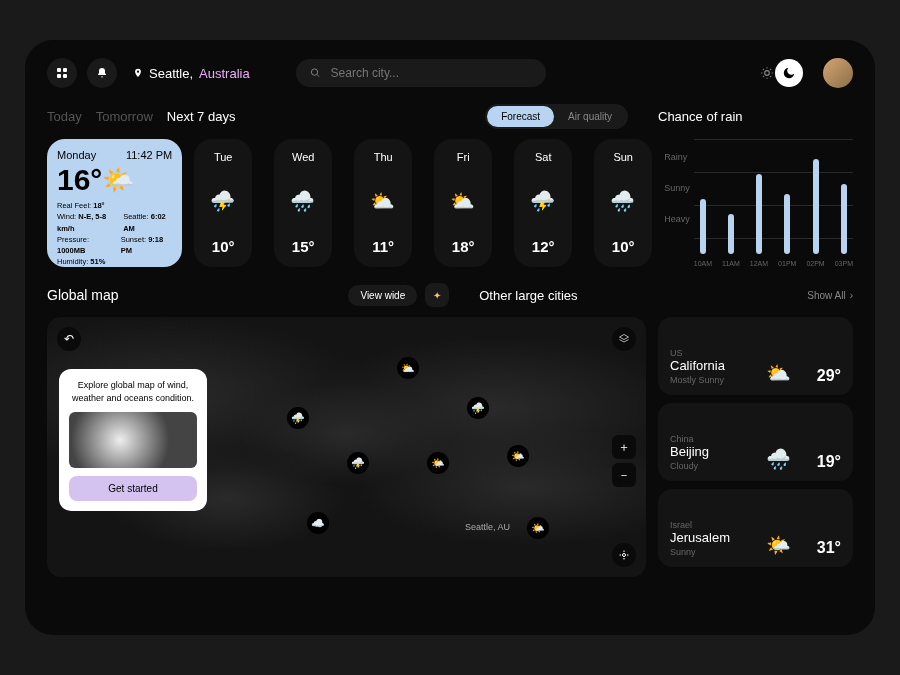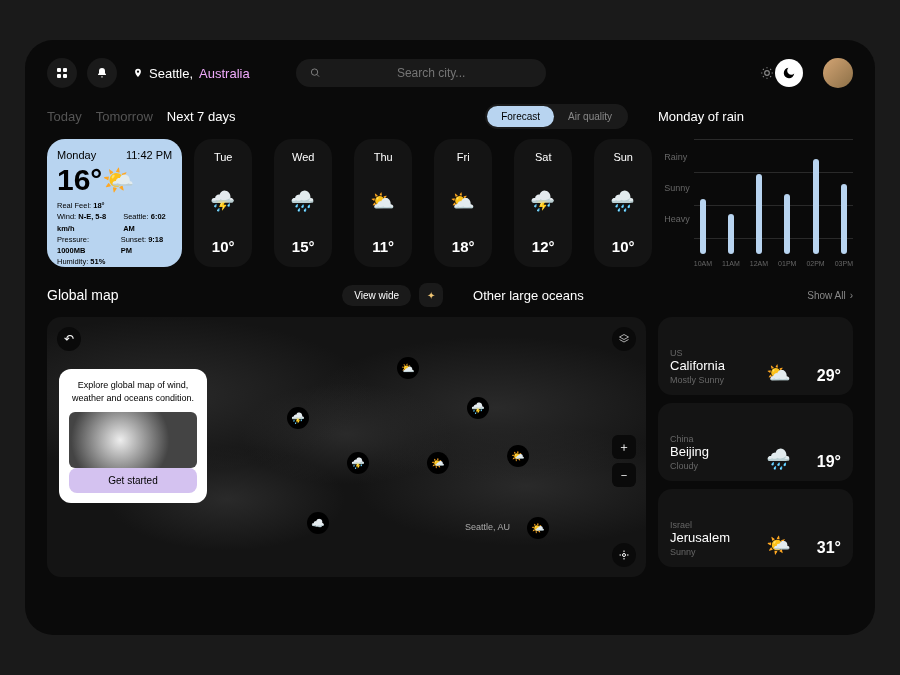--- a/index.html
+++ b/index.html
@@ -54,21 +54,21 @@
   background: #1a1a1a;
   border-radius: 18px;
   height: 28px;
   width: 250px;
   display: flex; align-items: center;
   padding: 0 14px;
   gap: 10px;
 }
 .search input {
   background: transparent; border: none; outline: none;
-  color: #a16207; font-size: 12px; width: 100%; text-align: center;
+  color: #a16207; font-size: 12px; width: 100%;
 }
 
 .spacer { flex: 1; }
 
 .theme-toggle {
   display: flex; align-items: center;
 }
 .theme-sun, .theme-moon {
   width: 28px; height: 28px; border-radius: 50%;
   display: flex; align-items: center; justify-content: center;
@@ -210,21 +210,21 @@
   background:#fff; color:#000;
   width: 148px; border-radius:12px;
   padding:10px;
 }
 .promo-card .txt { font-size: 9px; text-align:center; line-height:1.4;}
 .promo-card .img {
   margin-top:8px; width:100%; height:56px; border-radius:6px;
   background: radial-gradient(circle at 40% 50%, #eee, #444 60%);
 }
 .promo-card .cta {
-  margin-top:0; background:#d4c2f0; color:#000;
+  margin-top:8px; background:#d4c2f0; color:#000;
   font-size:10px; padding:7px; border-radius:8px; text-align:center; cursor:pointer;
 }
 
 .cities-col { width:195px; display:flex; flex-direction:column; gap:8px; }
 .city-card {
   background:#141414; border-radius:14px; padding:10px 12px;
   display:flex; align-items:flex-end; gap:20px; height:78px;
 }
 .city-info { flex:1; }
 .city-info .country { font-size:9px; color:#666; }
@@ -290,21 +290,21 @@
   <div class="tabs-row">
     <div class="tabs">
       <div class="tab">Today</div>
       <div class="tab">Tomorrow</div>
       <div class="tab active">Next 7 days</div>
     </div>
     <div class="pill-group">
       <div class="pill active">Forecast</div>
       <div class="pill">Air quality</div>
     </div>
-    <div class="rain-title">Monday of rain</div>
+    <div class="rain-title">Chance of rain</div>
   </div>
 
   <div class="main-row">
     <div class="today-card">
       <div class="top">
         <span>Monday</span>
         <span>11:42 PM</span>
       </div>
       <div class="temp-row">
         <span class="temp">16°</span>
@@ -397,21 +397,21 @@
   </div>
 
   <div class="mid-row">
     <div class="section-title">Global map</div>
     <div class="actions">
       <div class="view-wide-btn">View wide</div>
       <div class="sparkle-btn">
         <span>✦</span>
       </div>
     </div>
-    <div class="cities-title">Other large oceans</div>
+    <div class="cities-title">Other large cities</div>
     <div class="show-all">
       <span>Show All</span>
       <span>›</span>
     </div>
   </div>
 
   <div class="bottom-row">
     <div class="map-wrap">
       <div class="map-bg"></div>
 

